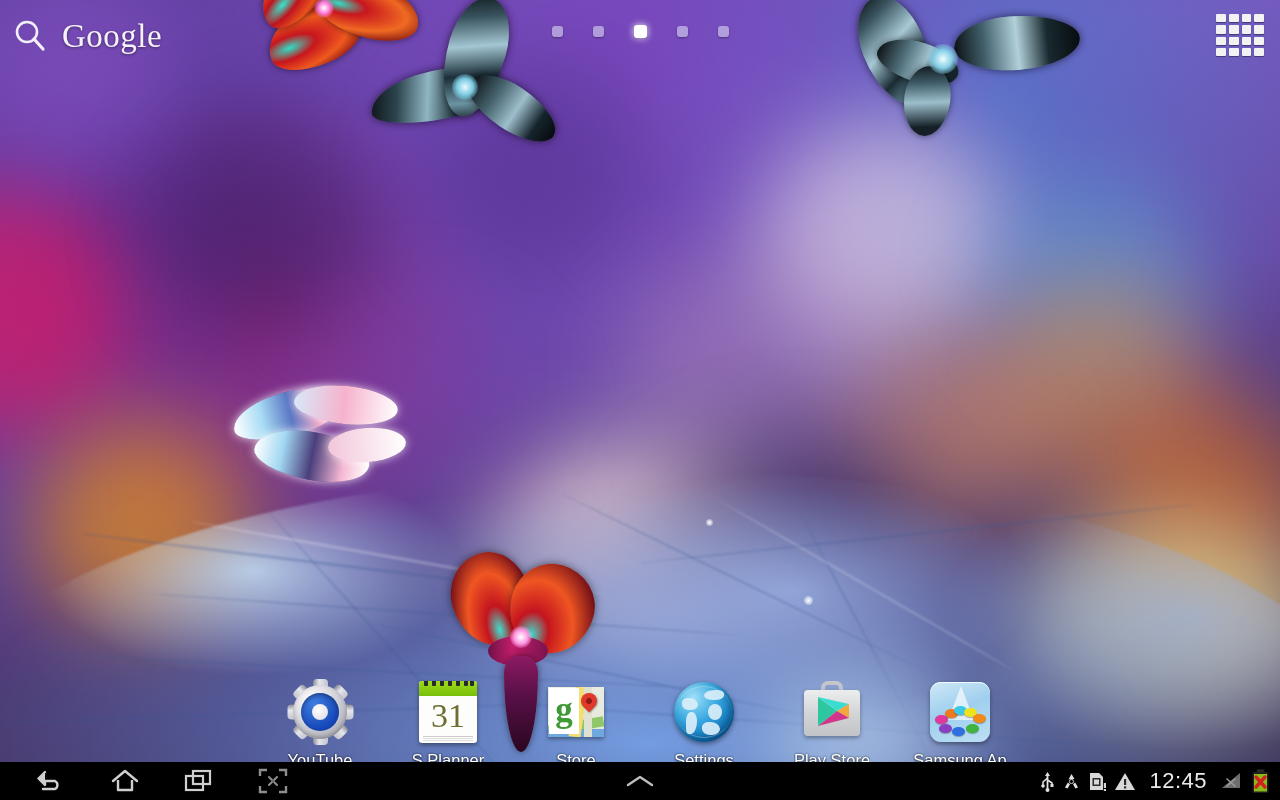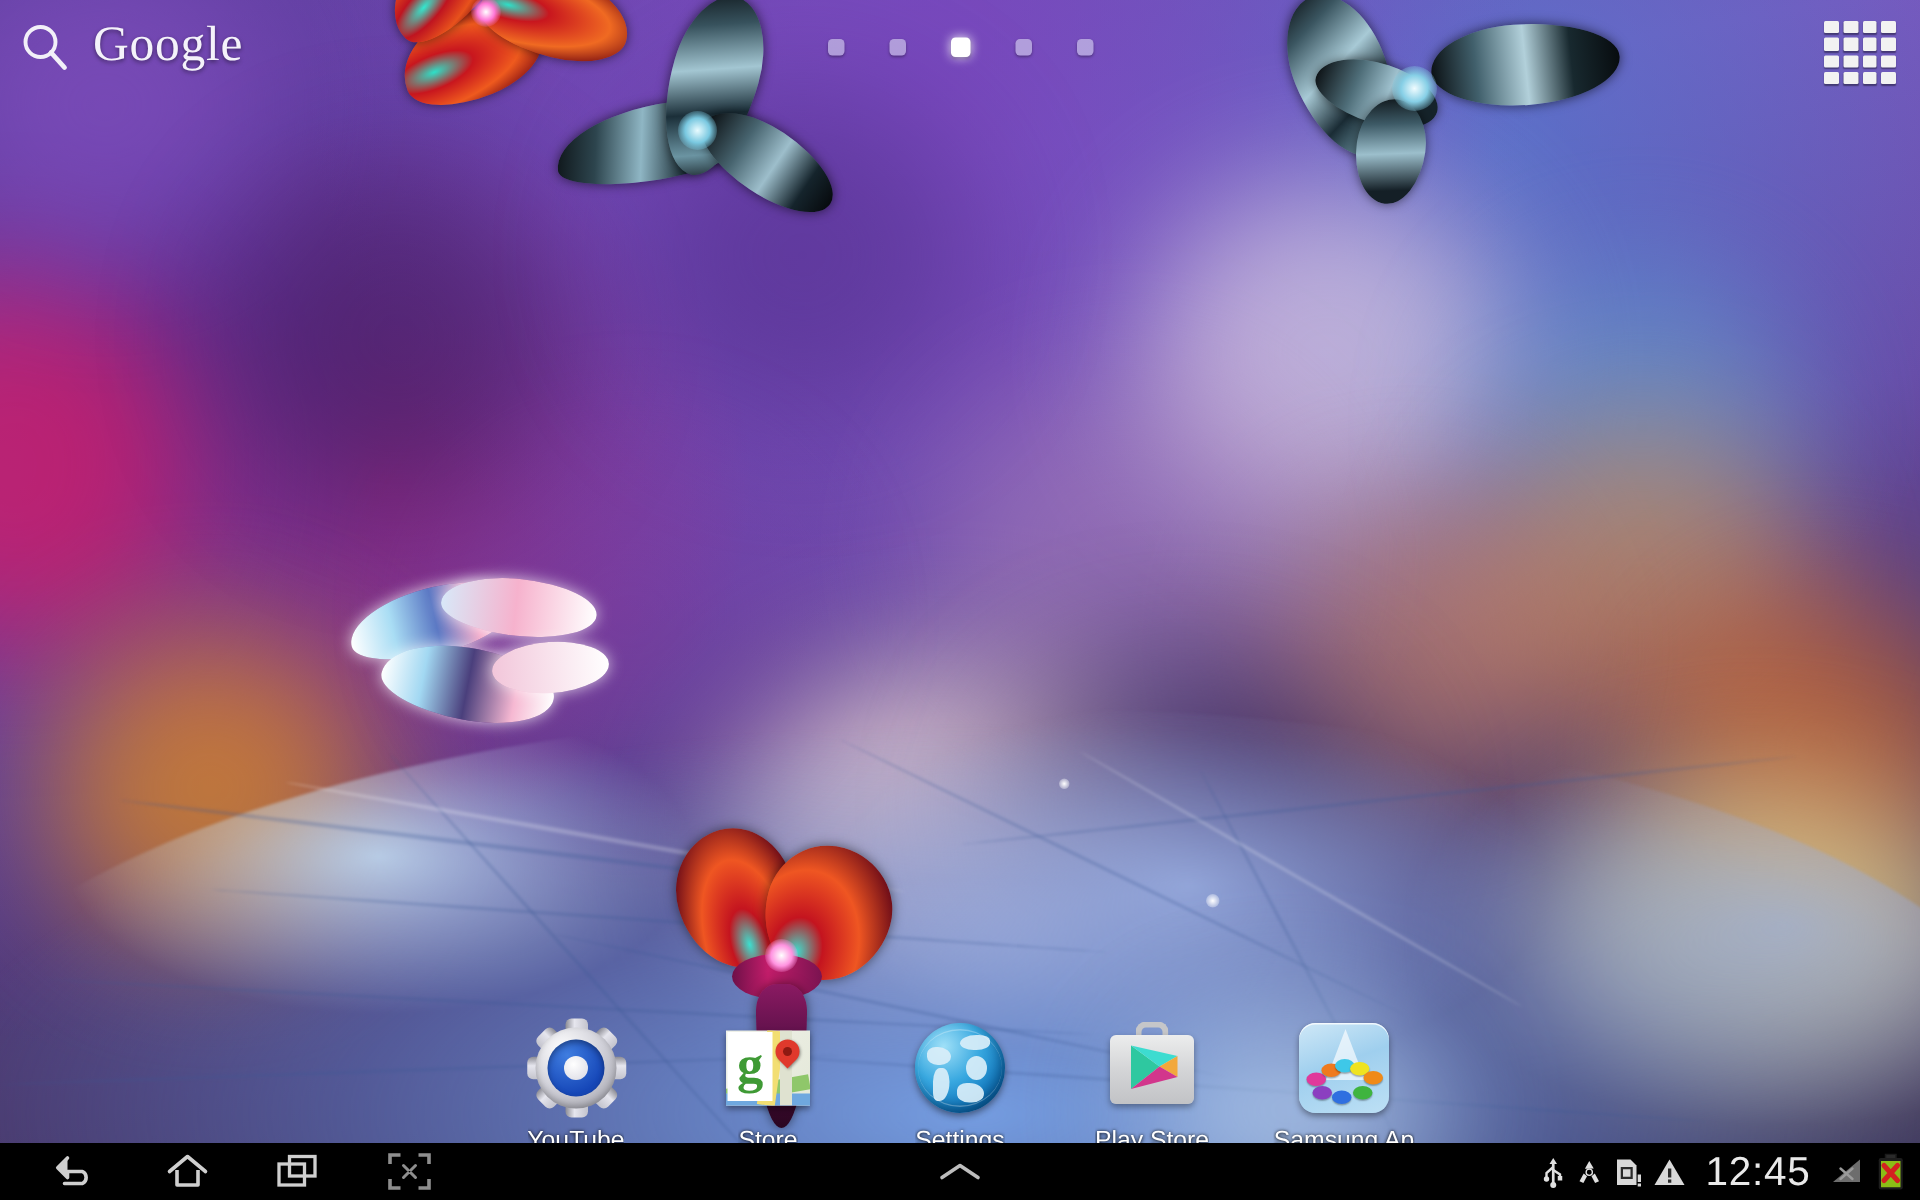--- a/index.html
+++ b/index.html
@@ -45,21 +45,21 @@
 
   
   .bfly { position:absolute; }
   .wing {
     position:absolute; border-radius:50% 50% 46% 54% / 60% 58% 42% 40%;
   }
 
   
   #search-widget {
     position:absolute; left:12px; top:14px;
-    display:flex; gap:14px;
+    display:flex; align-items:center; gap:14px;
     height:44px; cursor:pointer;
   }
   #search-widget .glass { width:36px; height:36px; position:relative; }
   #google-word {
     font-family:"Liberation Serif", serif;
     font-size:33px; color:#f4f2fa; letter-spacing:0.5px;
     text-shadow:0 1px 3px rgba(0,0,0,0.45);
     line-height:1;
   }
 
@@ -265,21 +265,21 @@
     cursor:pointer;
   }
   #nav-center {
     position:absolute; left:0; right:0; display:flex; justify-content:center;
     pointer-events:none;
   }
   #nav-center .nav-btn { pointer-events:auto; }
   #status-right {
     position:absolute; right:10px; display:flex; align-items:center; gap:7px;
   }
-  #clock { font-size:27px; color:#e9e9e9; letter-spacing:0.5px; margin:0 6px; }
+  #clock { font-size:22px; color:#e9e9e9; letter-spacing:0.5px; margin:0 6px; }
   .sicon { display:flex; align-items:center; }
 </style>
 </head>
 <body>
 
 <div id="screen">
 
   <div id="wallpaper">
 
     <div class="blob" style="left:-110px; top:180px; width:240px; height:260px; background:#f0145a; opacity:.62;"></div>
@@ -458,20 +458,41 @@
           <div class="gear-tooth" style="transform:rotate(90deg);"></div>
           <div class="gear-tooth" style="transform:rotate(135deg);"></div>
         </div>
         <div class="gear-body"></div>
         <div class="gear-ring"></div>
         <div class="gear-hole"></div>
       </div>
       <div class="dock-label">YouTube</div>
     </div>
 
+    <div class="dock-item">
+      <div class="icon-box">
+        <div class="cal">
+          <div class="cal-top">
+            <span class="cal-ring" style="left:5px;"></span>
+            <span class="cal-ring" style="left:13px;"></span>
+            <span class="cal-ring" style="left:21px;"></span>
+            <span class="cal-ring" style="left:29px;"></span>
+            <span class="cal-ring" style="left:37px;"></span>
+            <span class="cal-ring" style="left:45px;"></span>
+            <span class="cal-ring" style="left:51px;"></span>
+          </div>
+          <div class="cal-num">31</div>
+          <div class="cal-lines">
+              <div></div>
+              <div></div>
+            </div>
+        </div>
+      </div>
+      <div class="dock-label">S Planner</div>
+    </div>
 
 
 
     <div class="dock-item">
       <div class="icon-box">
         <div class="map">
           <div class="map-strip" style="left:0; top:34px; width:56px; height:10px; background:#8fc76a; transform:rotate(-10deg);"></div>
           <div class="map-strip" style="left:0; top:42px; width:56px; height:9px; background:#6fa8df;"></div>
           <div class="map-strip" style="left:24px; top:0; width:12px; height:50px; background:#f2de72; transform:rotate(8deg);"></div>
           <div class="map-strip" style="left:36px; top:0; width:8px; height:50px; background:#dfe2d0;"></div>

